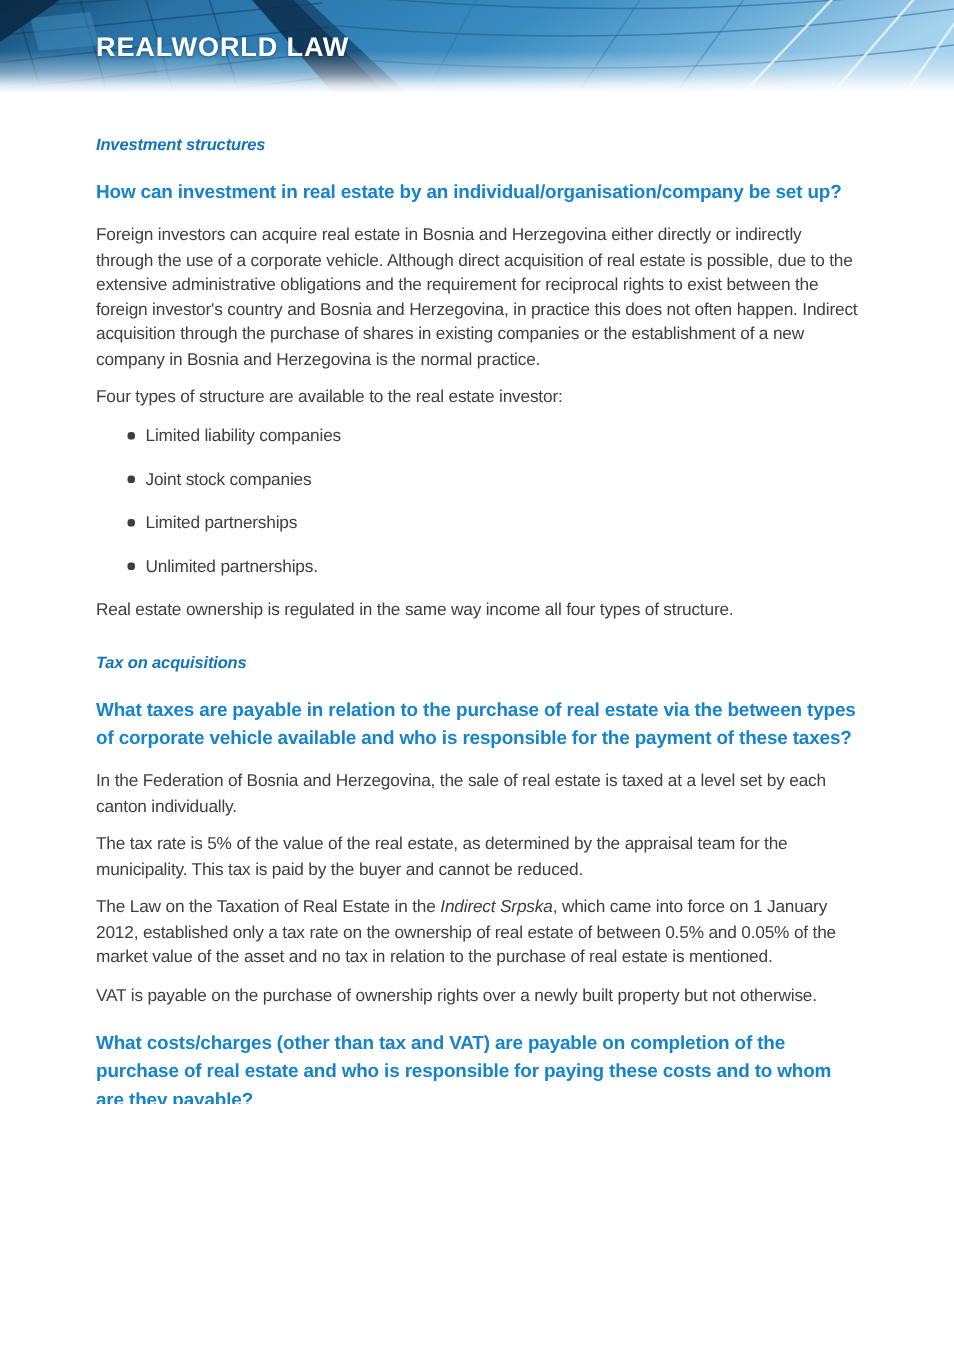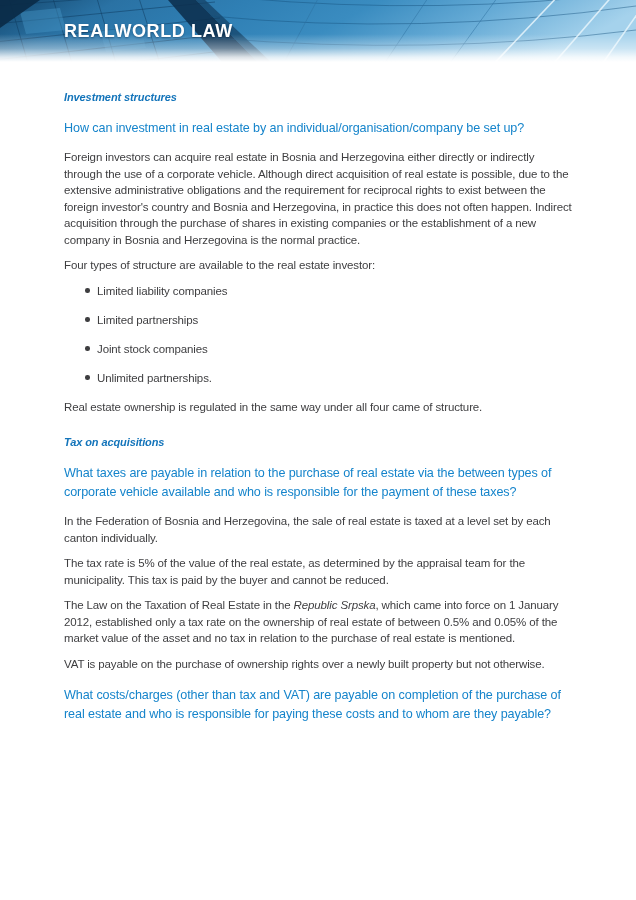--- a/index.html
+++ b/index.html
@@ -39,21 +39,21 @@
     font-weight: bold;
     line-height: 15px;
     margin: 20px 0 10px 0;
     letter-spacing: -0.1px;
   }
   .section-heading:first-child { margin-top: 0; }
 
   .question-heading {
     color: #1584cb;
     font-size: 12.6px;
-    font-weight: normal;
+    font-weight: bold;
     line-height: 19px;
     margin: 14px 0 11px 0;
     letter-spacing: -0.1px;
   }
 
   .para {
     color: #3e3e40;
     font-size: 11.5px;
     line-height: 16.5px;
     margin: 0 0 9px 0;
@@ -172,30 +172,30 @@
     <div class="brand">REALWORLD LAW</div>
   </div>
 
   <div class="content">
       <h3 class="section-heading">Investment structures</h3>
       <h2 class="question-heading">How can investment in real estate by an individual/organisation/company be set up?</h2>
       <p class="para"><span>Foreign investors can acquire real estate in Bosnia and Herzegovina either directly or indirectly through the use of a corporate vehicle. Although direct acquisition of real estate is possible, due to the extensive administrative obligations and the requirement for reciprocal rights to exist between the foreign investor's country and Bosnia and Herzegovina, in practice this does not often happen. Indirect acquisition through the purchase of shares in existing companies or the establishment of a new company in Bosnia and Herzegovina is the normal practice.</span></p>
       <p class="para"><span>Four types of structure are available to the real estate investor:</span></p>
       <ul class="bullet-list">
         <li>Limited liability companies</li>
+        <li>Joint stock companies</li>
         <li>Limited partnerships</li>
-        <li>Joint stock companies</li>
         <li>Unlimited partnerships.</li>
       </ul>
-      <p class="para"><span>Real estate ownership is regulated in the same way under all four came of structure.</span></p>
+      <p class="para"><span>Real estate ownership is regulated in the same way income all four types of structure.</span></p>
       <h3 class="section-heading">Tax on acquisitions</h3>
       <h2 class="question-heading">What taxes are payable in relation to the purchase of real estate via the between types of corporate vehicle available and who is responsible for the payment of these taxes?</h2>
       <p class="para"><span>In the Federation of Bosnia and Herzegovina, the sale of real estate is taxed at a level set by each canton individually.</span></p>
       <p class="para"><span>The tax rate is 5% of the value of the real estate, as determined by the appraisal team for the municipality. This tax is paid by the buyer and cannot be reduced.</span></p>
-      <p class="para"><span>The Law on the Taxation of Real Estate in the </span><em>Republic Srpska</em><span>, which came into force on 1 January 2012, established only a tax rate on the ownership of real estate of between 0.5% and 0.05% of the market value of the asset and no tax in relation to the purchase of real estate is mentioned.</span></p>
+      <p class="para"><span>The Law on the Taxation of Real Estate in the </span><em>Indirect Srpska</em><span>, which came into force on 1 January 2012, established only a tax rate on the ownership of real estate of between 0.5% and 0.05% of the market value of the asset and no tax in relation to the purchase of real estate is mentioned.</span></p>
       <p class="para"><span>VAT is payable on the purchase of ownership rights over a newly built property but not otherwise.</span></p>
       <h2 class="question-heading">What costs/charges (other than tax and VAT) are payable on completion of the purchase of real estate and who is responsible for paying these costs and to whom are they payable?</h2>
     </div>
 
   <div class="footer">
     <span class="page-num">141</span>
     <span class="sep">|</span>
     <span class="firm">DLA Piper REALWORLD</span>
     <span class="sep">|</span>
     <span class="country">Bosnia-Herzegovina</span>

